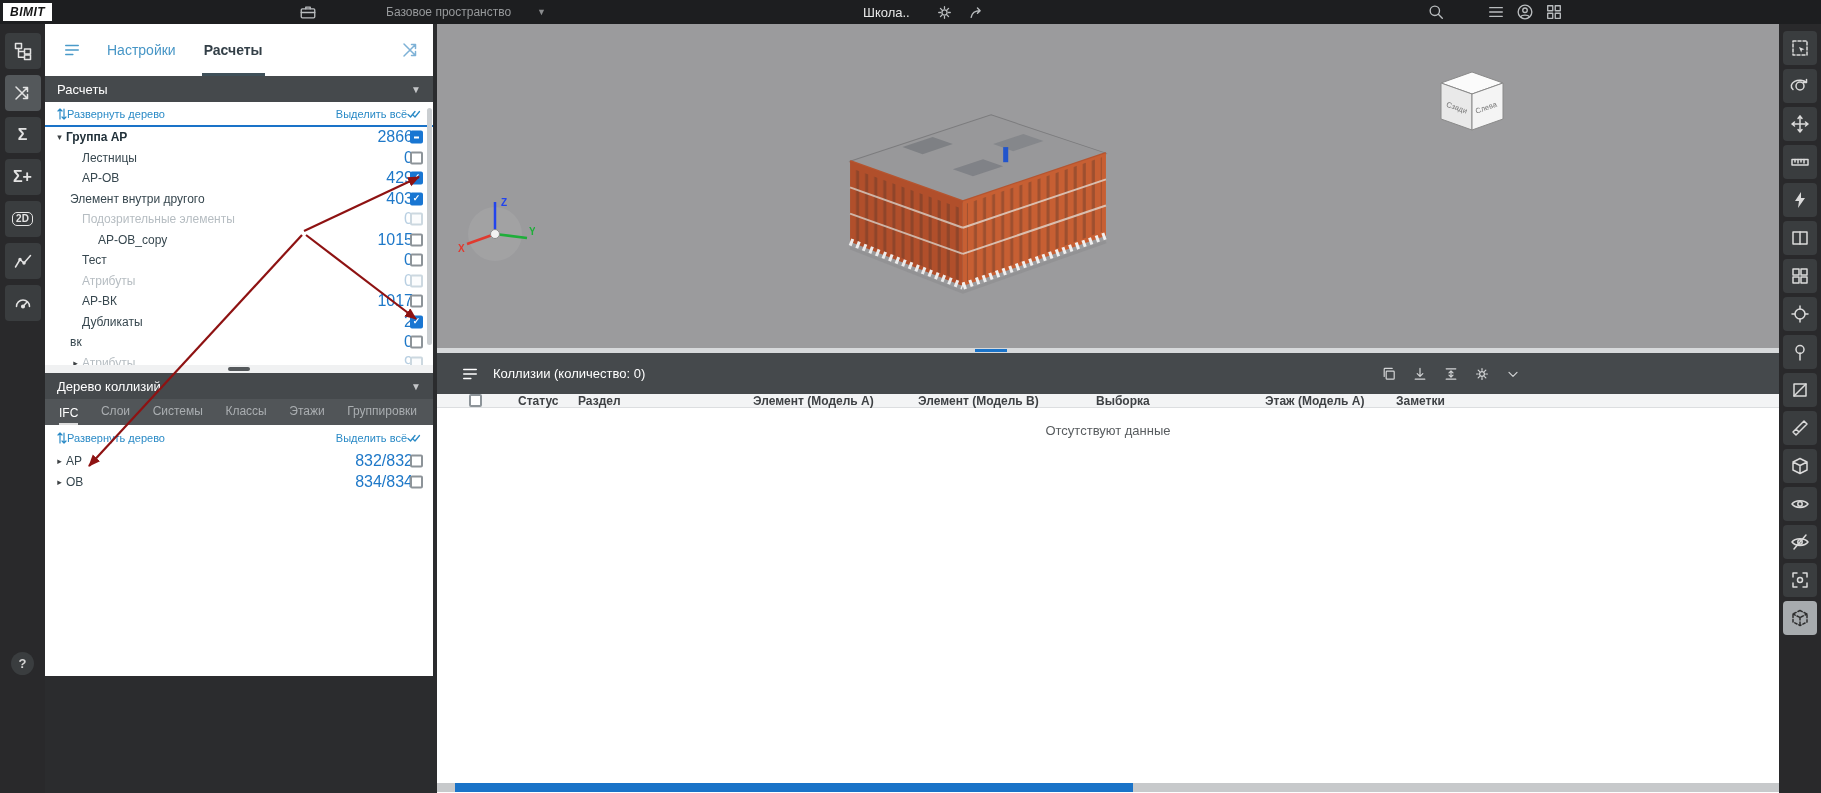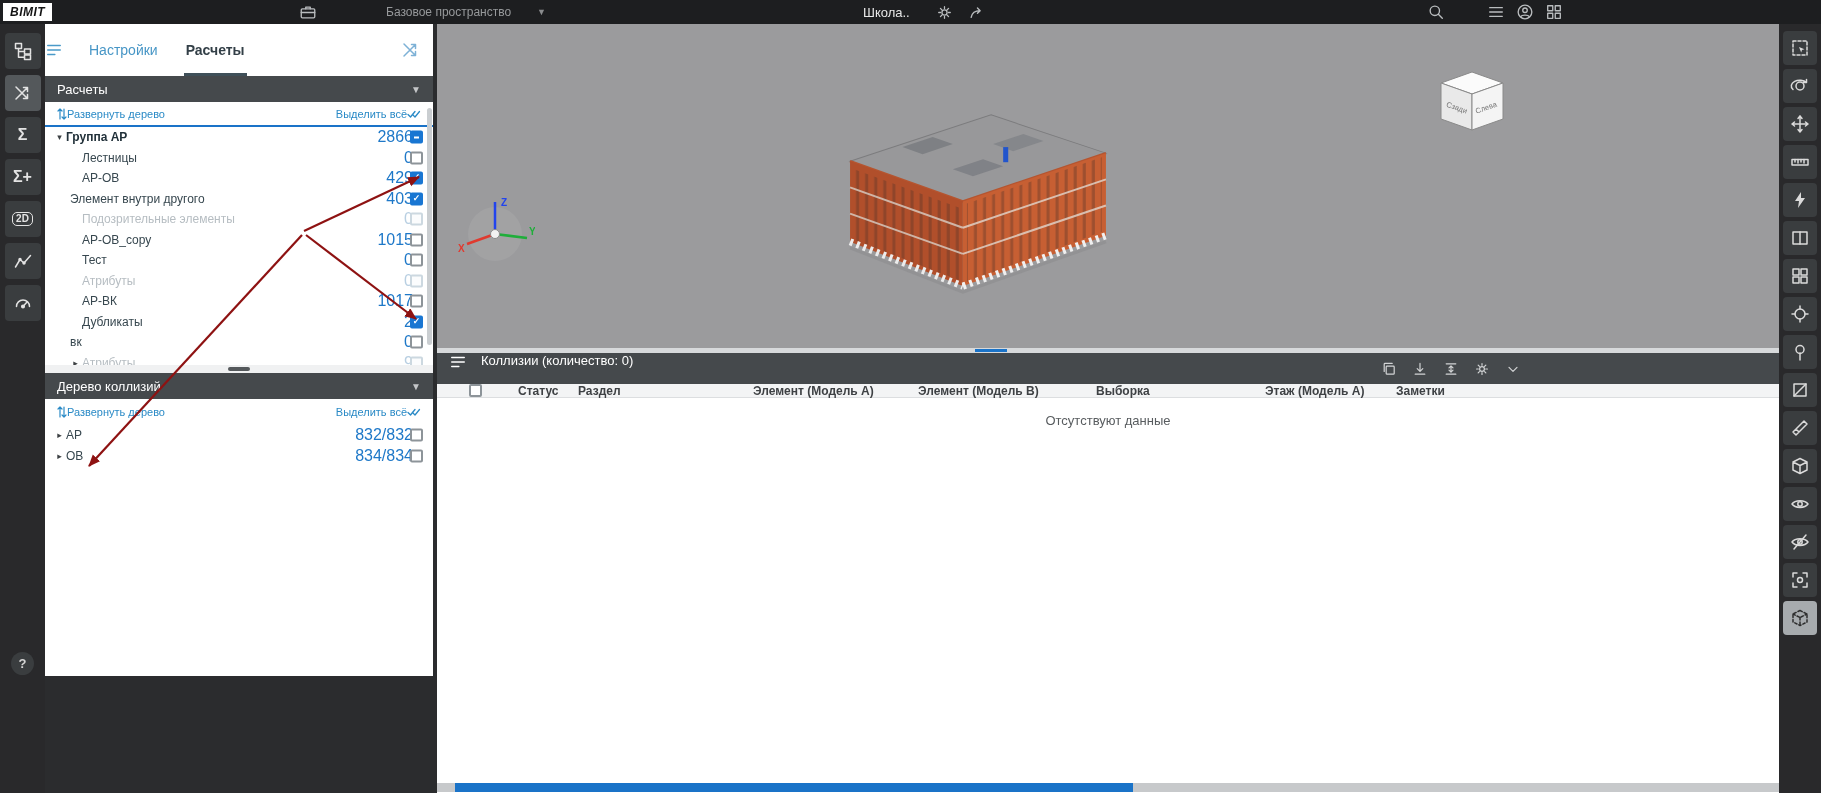--- a/index.html
+++ b/index.html
@@ -16,21 +16,21 @@
 .project{position:absolute;left:863px;top:0;height:24px;display:flex;align-items:center;color:#e8e8e8;font-size:13px}
 
 .ltb{position:absolute;left:0;top:24px;bottom:0;width:45px;background:#29292b;display:flex;flex-direction:column;align-items:center;padding-top:9px;gap:6px;z-index:30}
 .ltb-btn{width:36px;height:36px;border-radius:4px;background:#3a3d3f;color:#e3e3e3;display:flex;align-items:center;justify-content:center;flex:0 0 auto}
 .ltb-btn.active{background:#54585b}
 .sigma{font-size:16px;font-weight:600;line-height:1}
 .twod{font-size:10px;font-weight:700;border:1.5px solid #e3e3e3;border-radius:5px;padding:1px 3px;line-height:1}
 .help-btn{position:absolute;left:11px;bottom:118px;width:23px;height:23px;border-radius:50%;background:#3a3d3f;color:#d5d5d5;display:flex;align-items:center;justify-content:center;font-size:13px;font-weight:700}
 
 .panel{position:absolute;left:45px;top:24px;width:388px;height:652px;background:#fff;z-index:20}
-.panel-tabs{position:relative;height:52px;display:flex;align-items:stretch;gap:24px;background:#fff}
+.panel-tabs{position:relative;height:52px;display:flex;align-items:stretch;padding-left:18px;gap:24px;background:#fff}
 .pmenu{align-self:center;color:#4a9ac9}
 .tab{display:flex;align-items:center;font-size:14px;border-bottom:3px solid transparent;padding:2px 2px 0;cursor:pointer}
 .tab-settings{color:#4796c6}
 .tab-calc{color:#333f47;font-weight:700;border-bottom-color:#3f5059}
 .shuffle{position:absolute;right:12px;top:16px;color:#7db1d6}
 .sec-head{height:26px;background:#45494c;color:#fff;display:flex;align-items:center;padding:0 12px;font-size:13px}
 .sec-head .chev{margin-left:auto;color:#c4c6c8;font-size:10px}
 .tree-controls{height:25px;display:flex;align-items:center;padding:0 12px;font-size:11px;color:#2a8ac6}
 .tree-controls .grp{display:flex;align-items:center;cursor:pointer}
 .tree-controls .right{margin-left:auto}
@@ -62,21 +62,21 @@
 
 .viewport{position:absolute;left:437px;top:24px;width:1342px;bottom:0;background:#9b9b9d}
 .view3d{position:absolute;left:0;top:0;width:100%;height:324px;background:#9b9b9d}
 .building{position:absolute;left:405px;top:64px}
 .gizmo{position:absolute;left:18px;top:168px}
 .viewcube{position:absolute;left:1000px;top:44px;cursor:pointer}
 
 .bpanel{position:absolute;left:0;top:324px;right:0;bottom:0;background:#fff}
 .divider{height:5px;background:#d7d9db;position:relative}
 .divider .handle{position:absolute;left:538px;top:1px;width:32px;height:3px;background:#1a73c8}
-.cp-head{height:31px;background:#45494c;color:#fff;display:flex;padding:0 12px;position:relative}
+.cp-head{height:41px;background:#45494c;color:#fff;display:flex;align-items:center;padding:0 24px;position:relative}
 .cp-title{margin-left:14px;font-size:13px}
 .cp-icons{position:absolute;left:944px;top:0;height:100%;display:flex;align-items:center;gap:15px;color:#d2d4d5}
 .cp-icons span{cursor:pointer}
 .cp-cols{height:14px;background:#f3f4f5;border-bottom:1px solid #dcdee0;display:grid;grid-template-columns:73px 60px 175px 165px 178px 169px 131px 1fr;align-items:center;font-size:12px;font-weight:700;color:#3e4144}
 .cp-cell{padding-left:8px;white-space:nowrap;overflow:hidden}
 .cp-cell.first{display:flex;align-items:center;padding-left:32px}
 .empty{margin-top:15px;text-align:center;font-size:13px;color:#585c5f}
 .cp-hscroll{position:absolute;left:0;bottom:1px;width:100%;height:9px;background:#c7c9cb}
 .cp-hscroll .thumb{position:absolute;left:18px;top:0;width:678px;height:9px;background:#1a73c8}
 
@@ -240,21 +240,21 @@
         <span class="lbl">Элемент внутри другого</span>
         <span class="cnt">403</span>
         <span class="cb checked"></span>
       </div>
       <div class="tree-row disabled" style="padding-left: 24px;">
         <span class="caret"></span>
         <span class="lbl">Подозрительные элементы</span>
         <span class="cnt">0</span>
         <span class="cb disabled-cb"></span>
       </div>
-      <div class="tree-row" style="padding-left: 24px;">
+      <div class="tree-row" style="padding-left: 40px;">
         <span class="caret"></span>
         <span class="lbl">АР-ОВ_copy</span>
         <span class="cnt">1015</span>
         <span class="cb unchecked"></span>
       </div>
       <div class="tree-row" style="padding-left: 24px;">
         <span class="caret"></span>
         <span class="lbl">Тест</span>
         <span class="cnt">0</span>
         <span class="cb unchecked"></span>
@@ -292,20 +292,28 @@
     </div>
   <div class="hscroll">
       <div class="thumb"></div>
     </div>
 
   <div class="sec-head">
     <span>Дерево коллизий</span>
     <span class="chev">▼</span>
   </div>
 
+  <div class="ctabs">
+      <span class="ctab active">IFC</span>
+      <span class="ctab">Слои</span>
+      <span class="ctab">Системы</span>
+      <span class="ctab">Классы</span>
+      <span class="ctab">Этажи</span>
+      <span class="ctab">Группировки</span>
+    </div>
 
   <div class="tree-controls">
     <span class="grp">
       <svg class="icon" width="10" height="12" viewBox="0 0 10 12" style="stroke-width:1.2">
           <path d="M3,11 L3,1 M3,1 L1,3 M3,1 L5,3 M7,1 L7,11 M7,11 L5,9 M7,11 L9,9"></path>
         </svg>
       <span>Развернуть дерево</span>
     </span>
     <span class="grp right">
       <span>Выделить всё</span>

